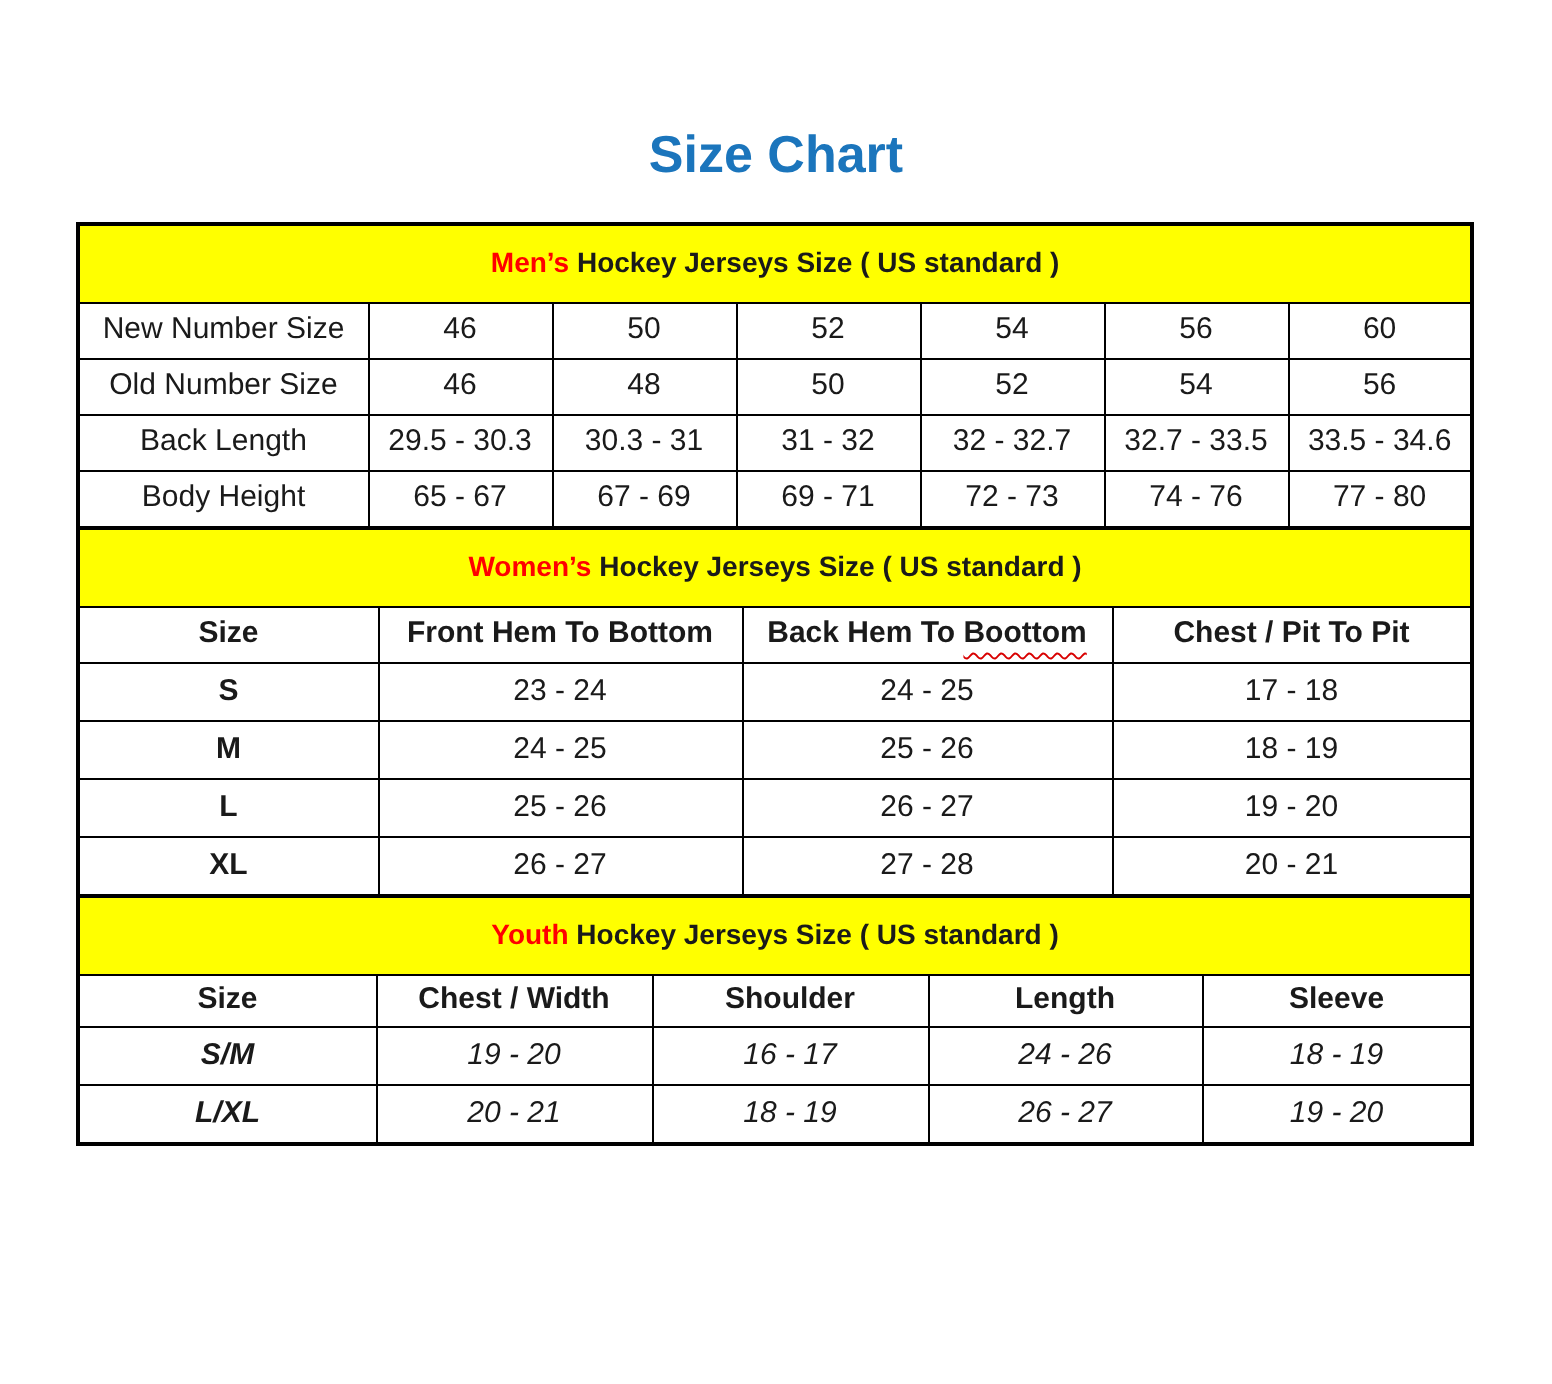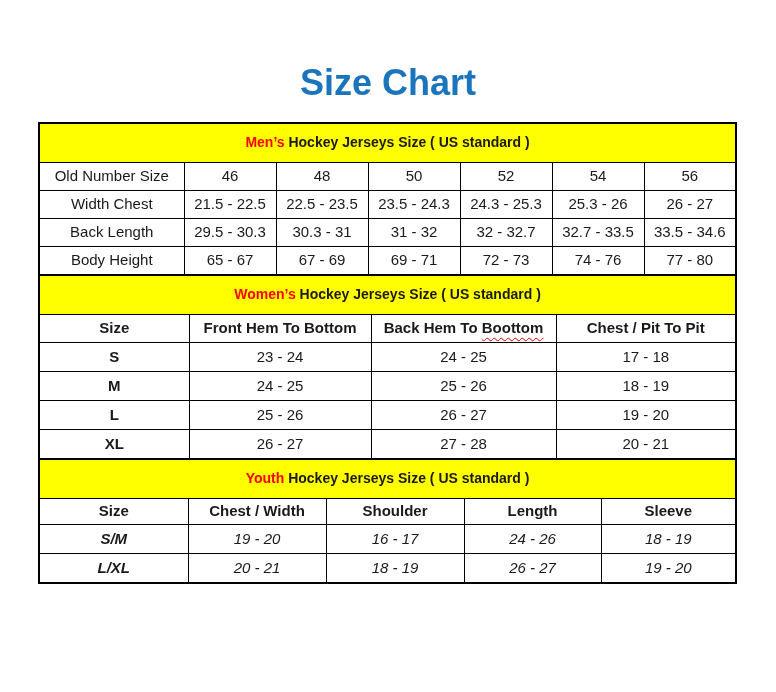--- a/index.html
+++ b/index.html
@@ -11,21 +11,21 @@
   }
   html,body{margin:0;padding:0;}
   body{
     width:776px;height:692px;background:#ffffff;
     font-family:"Liberation Sans", sans-serif;color:var(--ink);
     overflow:hidden;
   }
   .title{
     padding-top:62px;padding-bottom:18px;
     text-align:center;
-    font-size:36px;font-weight:bold;color:var(--title-blue);
+    font-size:26px;font-weight:bold;color:var(--title-blue);
   }
   table.sec{
     border-collapse:collapse;table-layout:fixed;
     margin-left:38px;width:697px;
     border:2px solid #000;
   }
   table.sec.stack{margin-top:-2px;}
   td{
     border:1px solid #000;
     text-align:center;vertical-align:middle;
@@ -68,36 +68,36 @@
         <col style="width:92px">
         <col style="width:92px">
         <col style="width:92px">
         <col style="width:92px">
     </colgroup>
     <tbody>
         <tr class="band">
       <td colspan="7"><span class="hl">Men’s</span><span> Hockey Jerseys Size ( US standard )</span></td>
     </tr>
     <tr>
+      <td class="lbl">New Number Size</td>
+      <td>46</td>
+      <td>50</td>
+      <td>52</td>
+      <td>54</td>
+      <td>56</td>
+      <td>60</td>
+    </tr>
+    <tr>
       <td class="lbl">Old Number Size</td>
       <td>46</td>
       <td>48</td>
       <td>50</td>
       <td>52</td>
       <td>54</td>
       <td>56</td>
-    </tr>
-    <tr>
-      <td class="lbl">Width Chest</td>
-      <td>21.5 - 22.5</td>
-      <td>22.5 - 23.5</td>
-      <td>23.5 - 24.3</td>
-      <td>24.3 - 25.3</td>
-      <td>25.3 - 26</td>
-      <td>26 - 27</td>
     </tr>
     <tr>
       <td class="lbl">Back Length</td>
       <td>29.5 - 30.3</td>
       <td>30.3 - 31</td>
       <td>31 - 32</td>
       <td>32 - 32.7</td>
       <td>32.7 - 33.5</td>
       <td>33.5 - 34.6</td>
     </tr>

